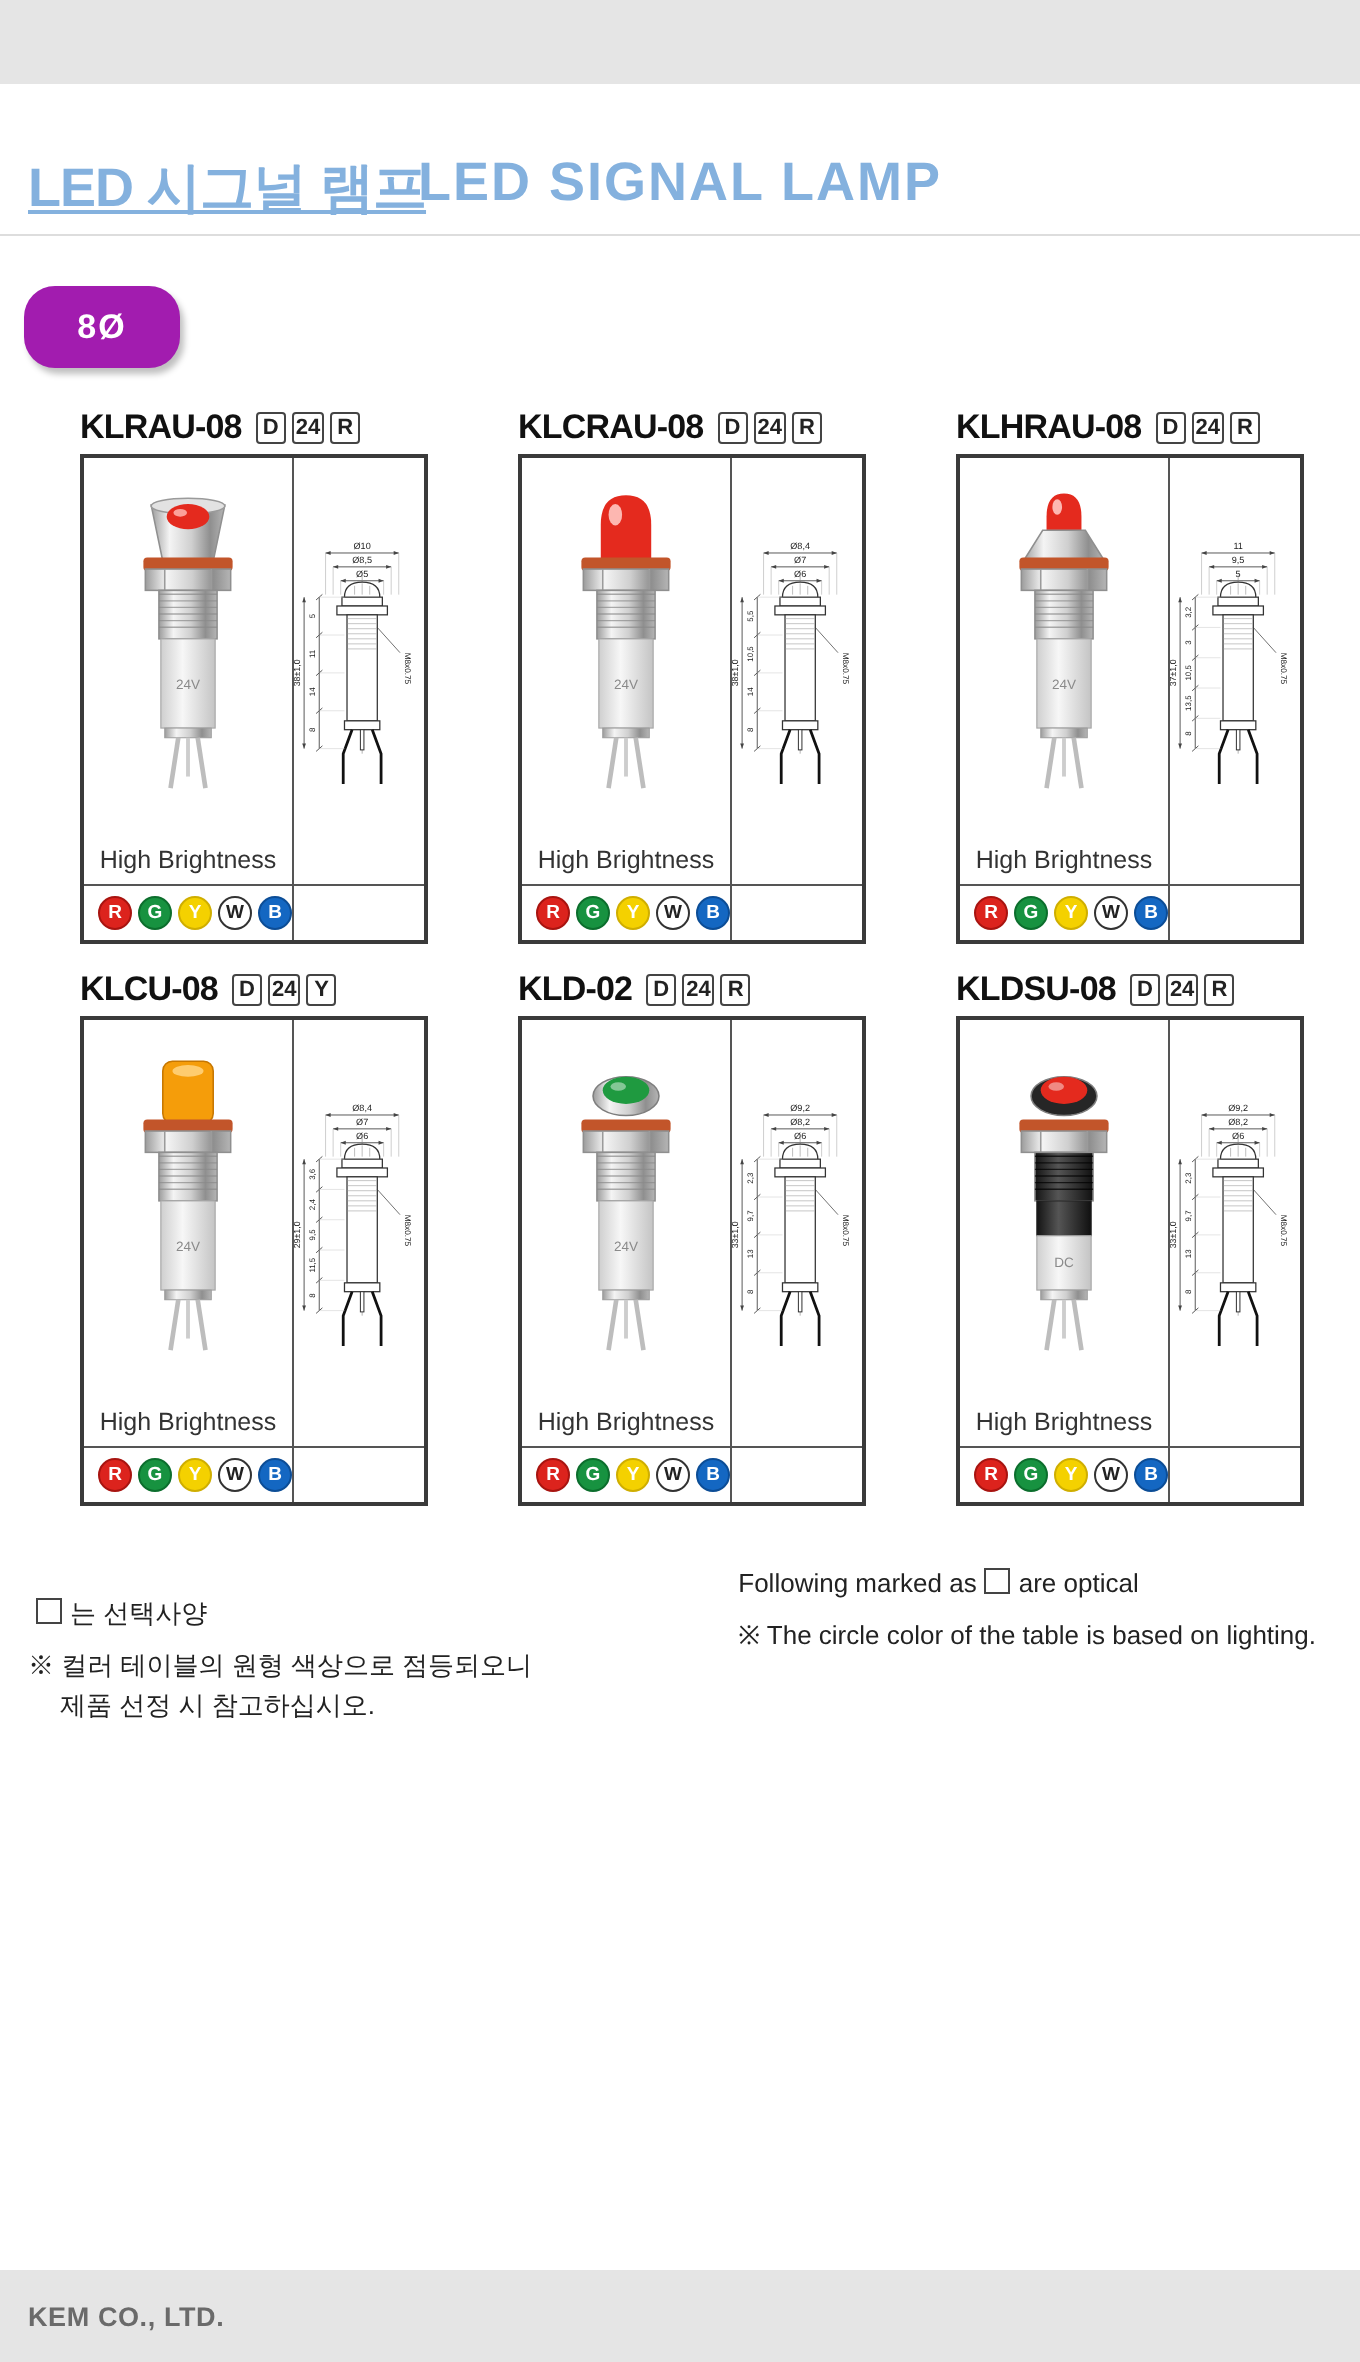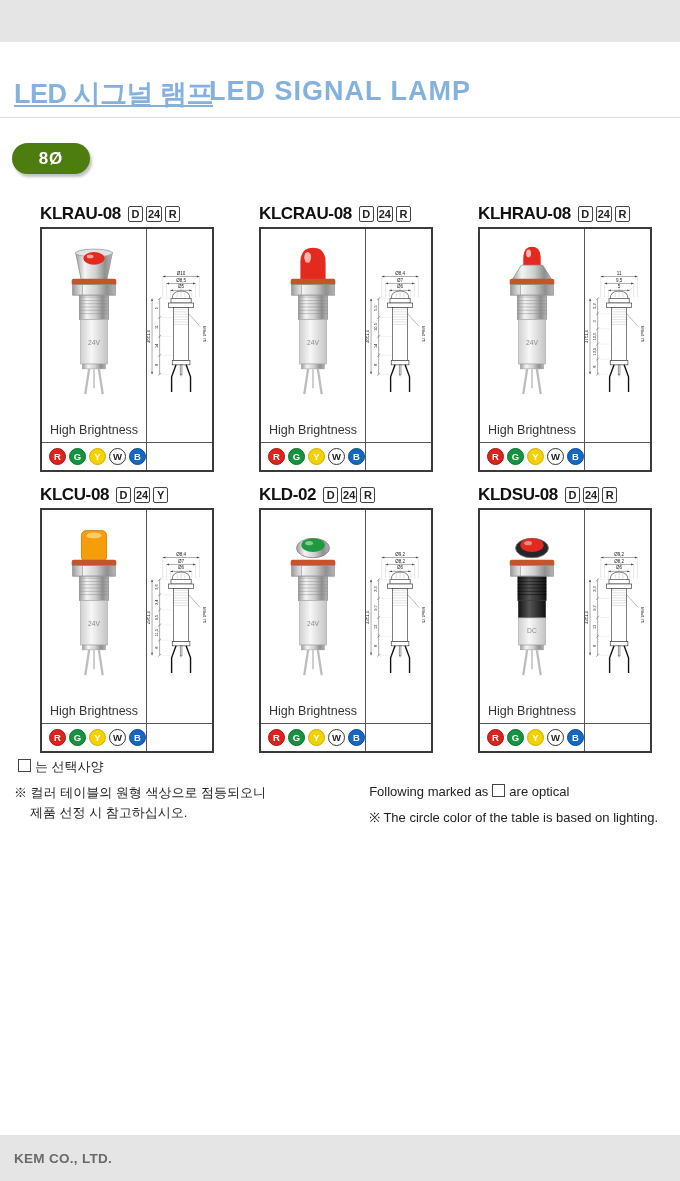--- a/index.html
+++ b/index.html
@@ -2,21 +2,21 @@
 <html><head>
 <meta charset="utf-8">
 <style>
   html,body{margin:0;padding:0;background:#fff;}
   .page{position:relative;width:680px;height:1181px;background:#ffffff;
         font-family:"Liberation Sans", sans-serif;overflow:hidden;}
   .topbar{position:absolute;top:0;left:0;width:100%;height:42px;background:#e5e5e5;}
   .title-ko{position:absolute;left:14px;top:76px;font-size:27px;font-weight:bold;color:#84b1de;letter-spacing:-0.5px;text-decoration:underline;}
   .title-en{position:absolute;left:0;right:0;top:76px;text-align:center;font-size:27px;font-weight:bold;color:#84b1de;letter-spacing:1px;}
   .hdr-divider{position:absolute;top:117px;left:0;width:100%;height:1px;background:#ddd;}
-  .size-badge{position:absolute;top:143px;left:12px;width:78px;height:31px;background:#4d7c0f;
+  .size-badge{position:absolute;top:143px;left:12px;width:78px;height:41px;background:#a21caf;
         border-radius:15.5px;color:#fff;font-size:17px;font-weight:bold;display:flex;align-items:center;
         justify-content:center;box-shadow:2px 3px 3px rgba(0,0,0,0.25);letter-spacing:1px;}
   .grid{position:absolute;top:200px;left:12px;width:650px;display:grid;
         grid-template-columns:repeat(3,210px);column-gap:9px;row-gap:9px;margin-left:28px;}
   .product{width:210px;}
   .ptitle{display:flex;align-items:center;height:27px;gap:3px;}
   .pname{font-size:17px;font-weight:bold;color:#111;letter-spacing:-0.4px;margin-right:4px;}
   .opt{font-size:11px;font-weight:bold;color:#222;border:1.5px solid #444;border-radius:2px;
         min-width:11px;height:14px;line-height:14px;text-align:center;padding:0 1px;background:#fff;}
   .cell{width:174px;height:245px;border:2px solid #3a3a3a;box-sizing:border-box;background:#fff;
@@ -26,21 +26,21 @@
   .hb{grid-column:1;grid-row:2;display:flex;align-items:center;justify-content:center;
         font-size:12.5px;color:#333;}
   .colors{grid-column:1;grid-row:3;border-top:1.5px solid #555;display:flex;align-items:center;
         gap:3px;padding-left:7px;}
   .drawing{grid-column:2;grid-row:1 / span 2;border-left:1.5px solid #555;}
   .drawing svg{width:100%;height:100%;display:block;}
   .br-empty{grid-column:2;grid-row:3;border-top:1.5px solid #555;border-left:1.5px solid #555;}
   .cdot{width:17px;height:17px;border-radius:50%;font-size:9.5px;font-weight:bold;
         display:flex;align-items:center;justify-content:center;box-sizing:border-box;border:1px solid transparent;}
   .notes{position:absolute;top:757px;left:14px;right:22px;font-size:13px;color:#222;}
-  .notes-left{float:left;max-width:330px;}
+  .notes-left{float:left;max-width:330px;margin-top:40px;}
   .notes-right{float:right;max-width:310px;margin-top:25px;}
   .note-line{margin-bottom:6px;line-height:20px;}
   .note-line.kr2{margin-bottom:0;}
   .indent{padding-left:16px;}
   .sq{display:inline-block;width:11px;height:11px;border:1.5px solid #444;background:#fff;
         vertical-align:-1px;margin:0 4px;}
   .footer{position:absolute;bottom:0;left:0;width:100%;height:46px;background:#e5e5e5;
         display:flex;align-items:center;padding-left:14px;box-sizing:border-box;
         color:#6a6a6a;font-size:13.5px;font-weight:bold;letter-spacing:0.3px;}
 </style>

